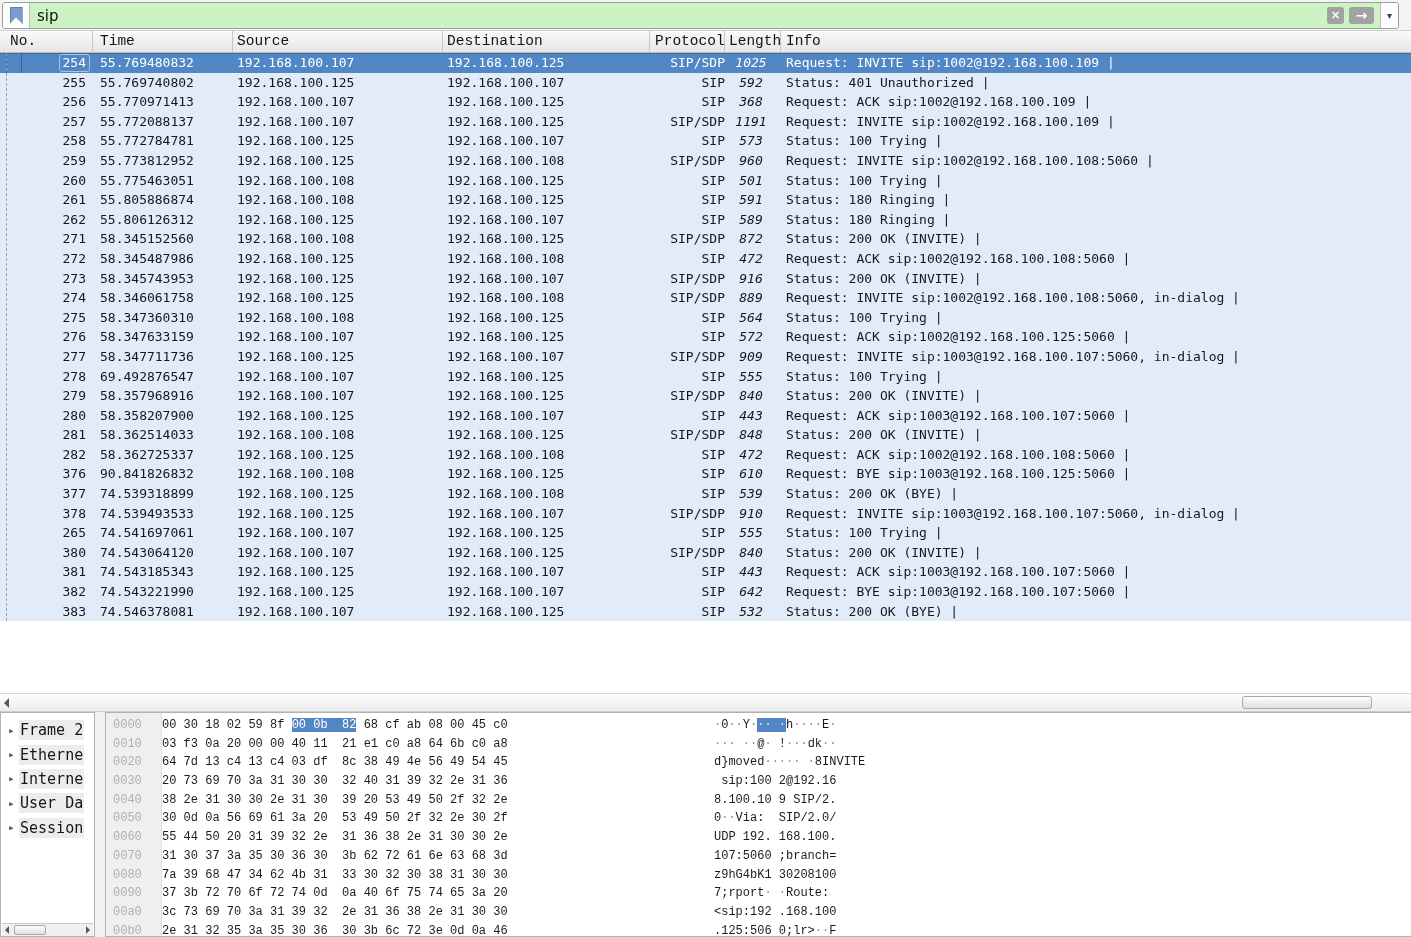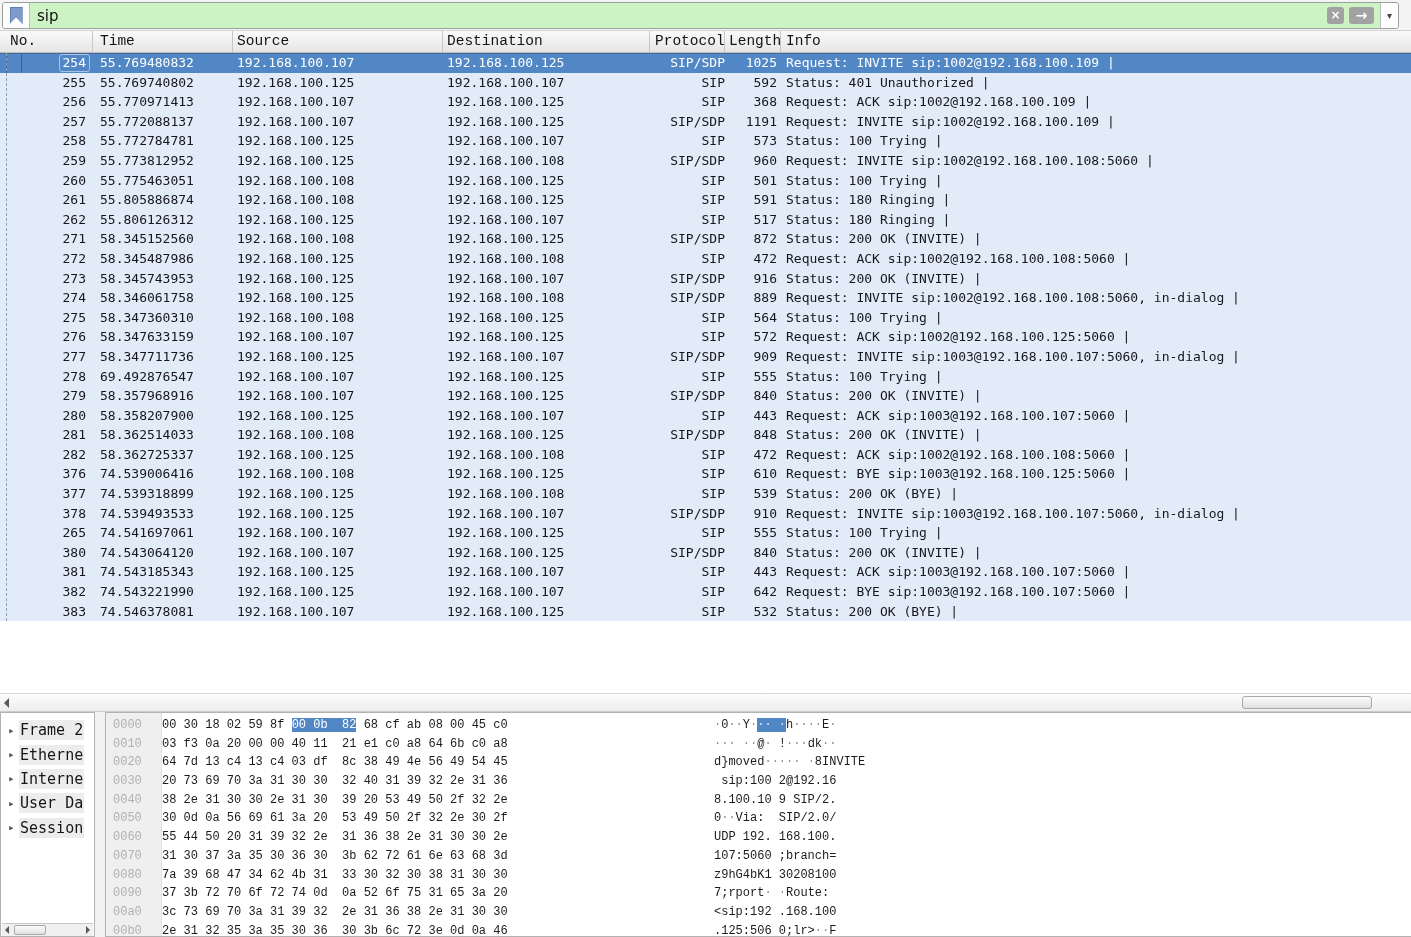--- a/index.html
+++ b/index.html
@@ -38,21 +38,21 @@
   .prow{position:relative;height:19.6px;line-height:19.6px;background:#e2ecf8;color:#16161e;
         font-family:"DejaVu Sans Mono",monospace;font-size:13px;}
   .prow.sel{background:#5287c5;color:#fff;border-top:1px solid #44699c;height:18.6px;line-height:18.6px;}
   .prow.sel::before,.prow.sel::after{content:"";position:absolute;top:0;bottom:0;border-left:1px solid #38629e;}
   .prow.sel::before{left:6px;}  .prow.sel::after{left:21px;}
   .c{overflow:hidden;white-space:pre;}
   .c-no{text-align:right;padding-right:3px;}
   .c-no span{display:inline-block;padding:0 3px;border-radius:3px;border:1px solid transparent;line-height:16px;}
   .sel .c-no span{border-color:#a9c3e4;}
   .c-time{padding-left:7px;} .c-src,.c-dst{padding-left:4px;}
-  .c-proto{padding-left:5px;text-align:right;} .c-len{text-align:right;padding-right:4px;} .c-info{padding-left:5px;}
+  .c-proto{padding-left:5px;text-align:right;} .c-len{text-align:center;padding-right:4px;font-style:italic;} .c-info{padding-left:5px;}
   .relline{position:absolute;left:6px;top:0;height:568px;border-left:1px dashed #8fa0b2;pointer-events:none;}
   
   .list-hscroll{position:absolute;top:693px;left:0;right:0;height:17px;
                 background:linear-gradient(#fdfdfd,#ededed);
                 border-top:1px solid #d8d8d8;border-bottom:1px solid #cccccc;}
   .tri{width:0;height:0;position:absolute;}
   .tri-l{left:4px;top:4px;border:5px solid transparent;border-right-color:#5a5a5a;border-left:none;}
   .tri-r{right:4px;top:4px;border:5px solid transparent;border-left-color:#5a5a5a;border-right:none;}
   .ls-thumb{position:absolute;left:1242px;width:128px;top:2px;height:11px;
             background:linear-gradient(#fcfcfc,#e0e0e0);border:1px solid #a9a9a9;border-radius:3px;}
@@ -191,21 +191,21 @@
           <div class="c c-proto">SIP</div>
           <div class="c c-len">591</div>
           <div class="c c-info">Status: 180 Ringing |</div>
         </div>
         <div class="prow grid">
           <div class="c c-no"><span>262</span></div>
           <div class="c c-time">55.806126312</div>
           <div class="c c-src">192.168.100.125</div>
           <div class="c c-dst">192.168.100.107</div>
           <div class="c c-proto">SIP</div>
-          <div class="c c-len">517</div>
+          <div class="c c-len">589</div>
           <div class="c c-info">Status: 180 Ringing |</div>
         </div>
         <div class="prow grid">
           <div class="c c-no"><span>271</span></div>
           <div class="c c-time">58.345152560</div>
           <div class="c c-src">192.168.100.108</div>
           <div class="c c-dst">192.168.100.125</div>
           <div class="c c-proto">SIP/SDP</div>
           <div class="c c-len">872</div>
           <div class="c c-info">Status: 200 OK (INVITE) |</div>
@@ -304,21 +304,21 @@
           <div class="c c-no"><span>282</span></div>
           <div class="c c-time">58.362725337</div>
           <div class="c c-src">192.168.100.125</div>
           <div class="c c-dst">192.168.100.108</div>
           <div class="c c-proto">SIP</div>
           <div class="c c-len">472</div>
           <div class="c c-info">Request: ACK sip:1002@192.168.100.108:5060 |</div>
         </div>
         <div class="prow grid">
           <div class="c c-no"><span>376</span></div>
-          <div class="c c-time">74.539006416</div>
+          <div class="c c-time">90.841826832</div>
           <div class="c c-src">192.168.100.108</div>
           <div class="c c-dst">192.168.100.125</div>
           <div class="c c-proto">SIP</div>
           <div class="c c-len">610</div>
           <div class="c c-info">Request: BYE sip:1003@192.168.100.125:5060 |</div>
         </div>
         <div class="prow grid">
           <div class="c c-no"><span>377</span></div>
           <div class="c c-time">74.539318899</div>
           <div class="c c-src">192.168.100.125</div>
@@ -411,21 +411,21 @@
     <div class="hlines">
         <div class="hline"><span class="off">0000</span><span class="hx">00 30 18 02 59 8f <span class="hlsel">00 0b  82</span> 68 cf ab 08 00 45 c0</span><span class="asc"><span class="dim">·</span>0<span class="dim">·</span><span class="dim">·</span>Y<span class="dim">·</span><span class="hlsel"><span class="dim">·</span><span class="dim">·</span> <span class="dim">·</span></span>h<span class="dim">·</span><span class="dim">·</span><span class="dim">·</span><span class="dim">·</span>E<span class="dim">·</span></span></div>
         <div class="hline"><span class="off">0010</span><span class="hx">03 f3 0a 20 00 00 40 11  21 e1 c0 a8 64 6b c0 a8</span><span class="asc"><span class="dim">·</span><span class="dim">·</span><span class="dim">·</span> <span class="dim">·</span><span class="dim">·</span>@<span class="dim">·</span> !<span class="dim">·</span><span class="dim">·</span><span class="dim">·</span>dk<span class="dim">·</span><span class="dim">·</span></span></div>
         <div class="hline"><span class="off">0020</span><span class="hx">64 7d 13 c4 13 c4 03 df  8c 38 49 4e 56 49 54 45</span><span class="asc">d}moved<span class="dim">·</span><span class="dim">·</span><span class="dim">·</span><span class="dim">·</span><span class="dim">·</span> <span class="dim">·</span>8INVITE</span></div>
         <div class="hline"><span class="off">0030</span><span class="hx">20 73 69 70 3a 31 30 30  32 40 31 39 32 2e 31 36</span><span class="asc"> sip:100 2@192.16</span></div>
         <div class="hline"><span class="off">0040</span><span class="hx">38 2e 31 30 30 2e 31 30  39 20 53 49 50 2f 32 2e</span><span class="asc">8.100.10 9 SIP/2.</span></div>
         <div class="hline"><span class="off">0050</span><span class="hx">30 0d 0a 56 69 61 3a 20  53 49 50 2f 32 2e 30 2f</span><span class="asc">0<span class="dim">·</span><span class="dim">·</span>Via:  SIP/2.0/</span></div>
         <div class="hline"><span class="off">0060</span><span class="hx">55 44 50 20 31 39 32 2e  31 36 38 2e 31 30 30 2e</span><span class="asc">UDP 192. 168.100.</span></div>
         <div class="hline"><span class="off">0070</span><span class="hx">31 30 37 3a 35 30 36 30  3b 62 72 61 6e 63 68 3d</span><span class="asc">107:5060 ;branch=</span></div>
         <div class="hline"><span class="off">0080</span><span class="hx">7a 39 68 47 34 62 4b 31  33 30 32 30 38 31 30 30</span><span class="asc">z9hG4bK1 30208100</span></div>
-        <div class="hline"><span class="off">0090</span><span class="hx">37 3b 72 70 6f 72 74 0d  0a 52 6f 75 31 65 3a 20</span><span class="asc">7;rport<span class="dim">·</span> <span class="dim">·</span>Route: </span></div>
+        <div class="hline"><span class="off">0090</span><span class="hx">37 3b 72 70 6f 72 74 0d  0a 40 6f 75 74 65 3a 20</span><span class="asc">7;rport<span class="dim">·</span> <span class="dim">·</span>Route: </span></div>
         <div class="hline"><span class="off">00a0</span><span class="hx">3c 73 69 70 3a 31 39 32  2e 31 36 38 2e 31 30 30</span><span class="asc">&lt;sip:192 .168.100</span></div>
         <div class="hline"><span class="off">00b0</span><span class="hx">2e 31 32 35 3a 35 30 36  30 3b 6c 72 3e 0d 0a 46</span><span class="asc">.125:506 0;lr&gt;<span class="dim">·</span><span class="dim">·</span>F</span></div>
       </div>
     <div class="hex-vscroll">
       <div class="tri hv-up"></div>
       <div class="hv-thumb"></div>
     </div>
   </div>
 
 </div>

